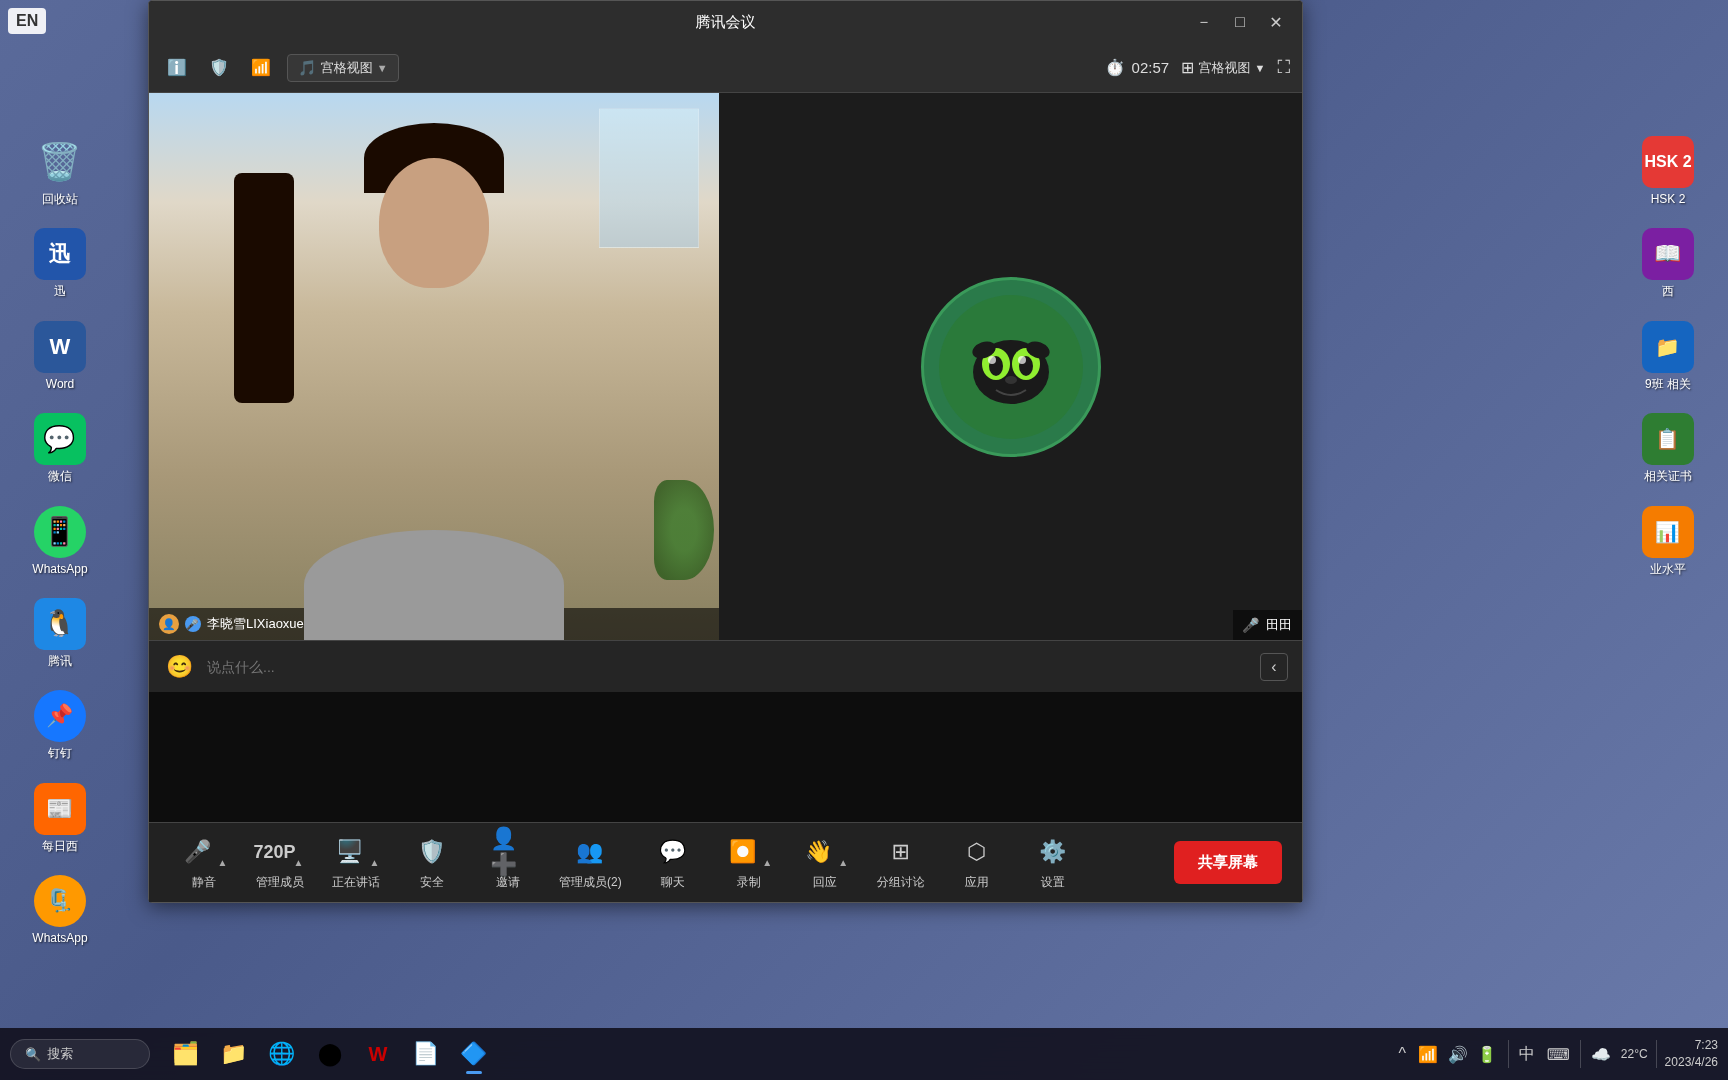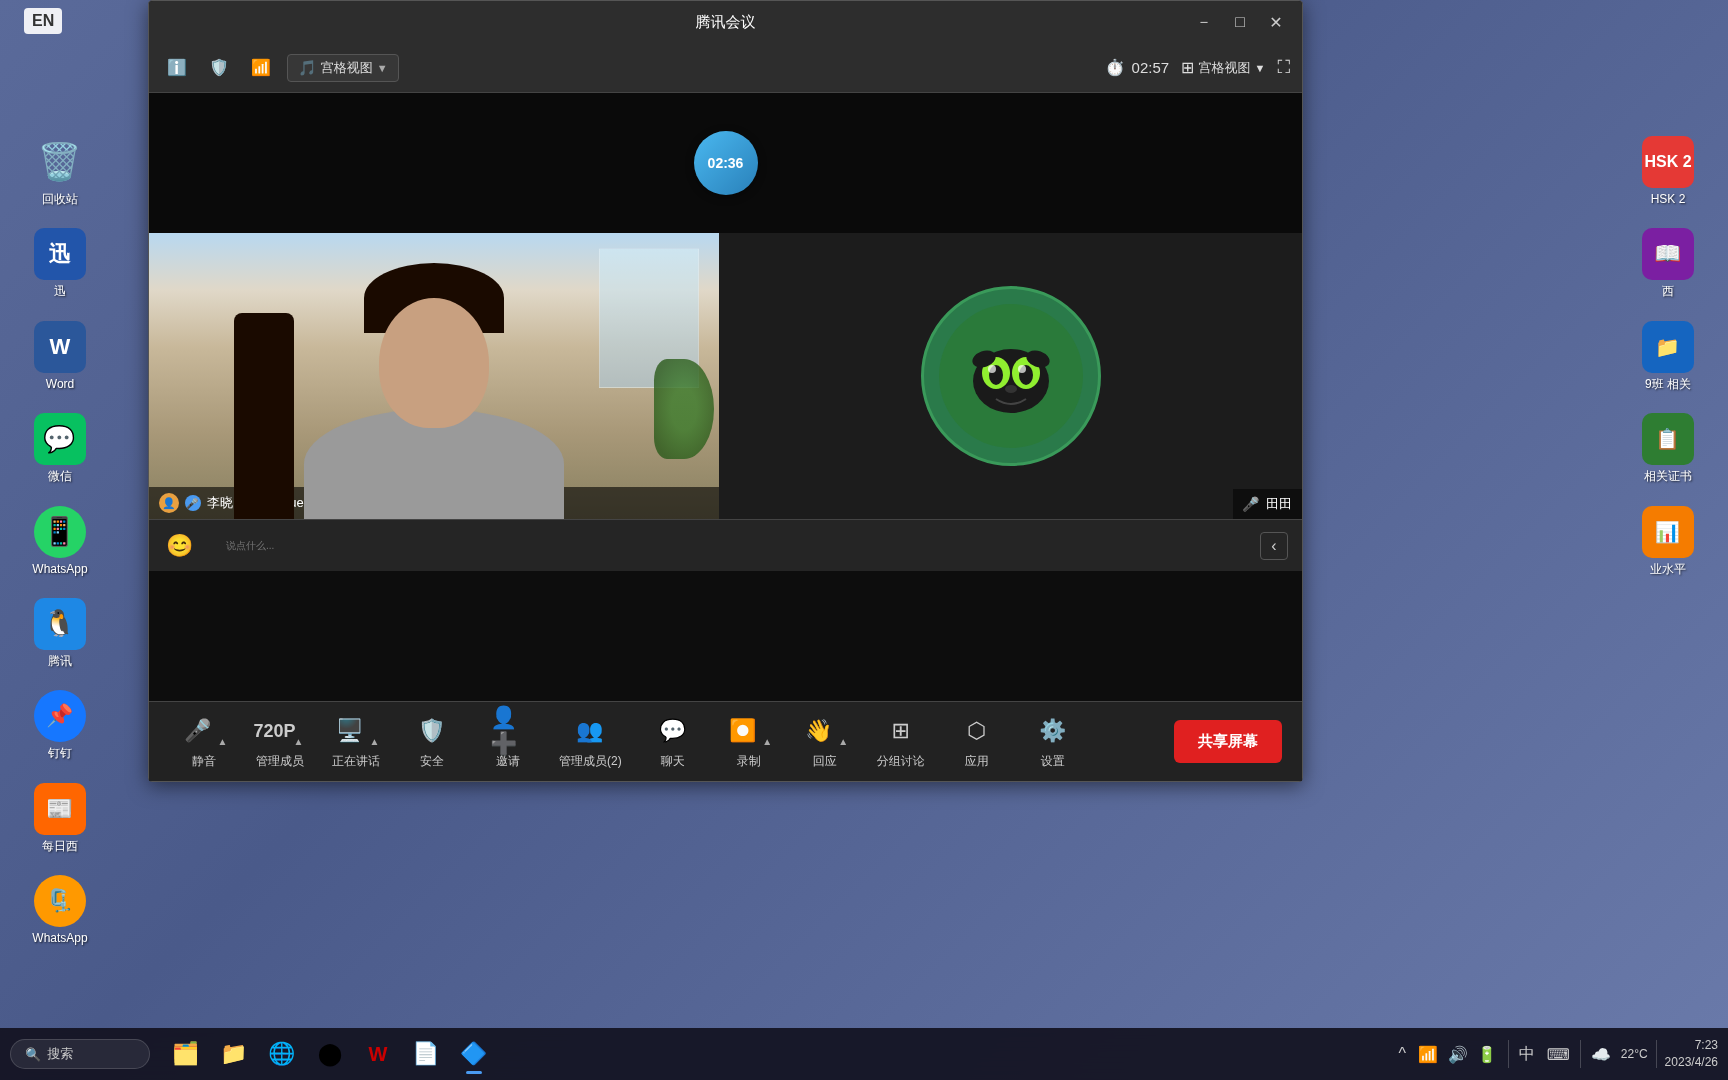--- a/index.html
+++ b/index.html
@@ -76,21 +76,21 @@
       padding-top: 130px;
       gap: 10px;
     }
 
     
     .app-window {
       position: absolute;
       left: 148px;
       top: 0;
       width: 1155px;
-      height: 782px;
+      height: 903px;
       background: #1a1a1a;
       border: 1px solid #555;
       border-radius: 4px;
       display: flex;
       flex-direction: column;
       box-shadow: 0 4px 20px rgba(0,0,0,0.5);
     }
 
     
     .title-bar {
@@ -353,24 +353,23 @@
       display: flex;
       align-items: center;
       justify-content: center;
     }
     .chat-input {
       flex: 1;
       height: 34px;
       background: transparent;
       border: none;
       color: #22c55e;
-      font-size: 10px;
+      font-size: 14px;
       outline: none;
       font-family: inherit;
-      margin-left: 19px;
     }
     .chat-arrow-btn {
       width: 28px;
       height: 28px;
       border-radius: 4px;
       border: 1px solid #555;
       background: transparent;
       color: #ccc;
       font-size: 16px;
       cursor: pointer;
@@ -533,21 +532,21 @@
     .tray-icon {
       font-size: 16px;
       cursor: pointer;
       padding: 2px;
     }
 
     
     .ime-indicator {
       position: absolute;
       top: 8px;
-      left: 24px;
+      left: 8px;
       background: rgba(255,255,255,0.9);
       border-radius: 4px;
       padding: 4px 8px;
       font-size: 16px;
       font-weight: bold;
       color: #333;
     }
 
     
     .taskbar-divider {
@@ -694,25 +693,20 @@
       </div>
     </div>
 
     <div class="speaking-indicator">
       <span style="font-size:16px;">🎤</span>
       <span>正在讲话: 李晓雪LIXiaoxue; 田</span>
     </div>
 
     <div class="video-area">
 
-      <div class="top-black-bar">
-        <div class="timer-bubble">
-          <span>02:36</span>
-        </div>
-      </div>
 
       <div class="video-panels">
 
         <div class="video-panel-left">
           <div class="person-video-overlay">
 
             <div style="width:100%;height:100%;background:linear-gradient(to bottom, #b8d8f0 0%, #e0d8c8 20%, #c8b89a 40%, #a89878 70%, #888060 100%); position:relative; overflow:hidden;">
 
               <div style="position:absolute;top:15px;right:20px;width:100px;height:140px;background:linear-gradient(to bottom,#d4eef8,#b0cce0);opacity:0.6;border:1px solid rgba(255,255,255,0.4);"></div>
 

